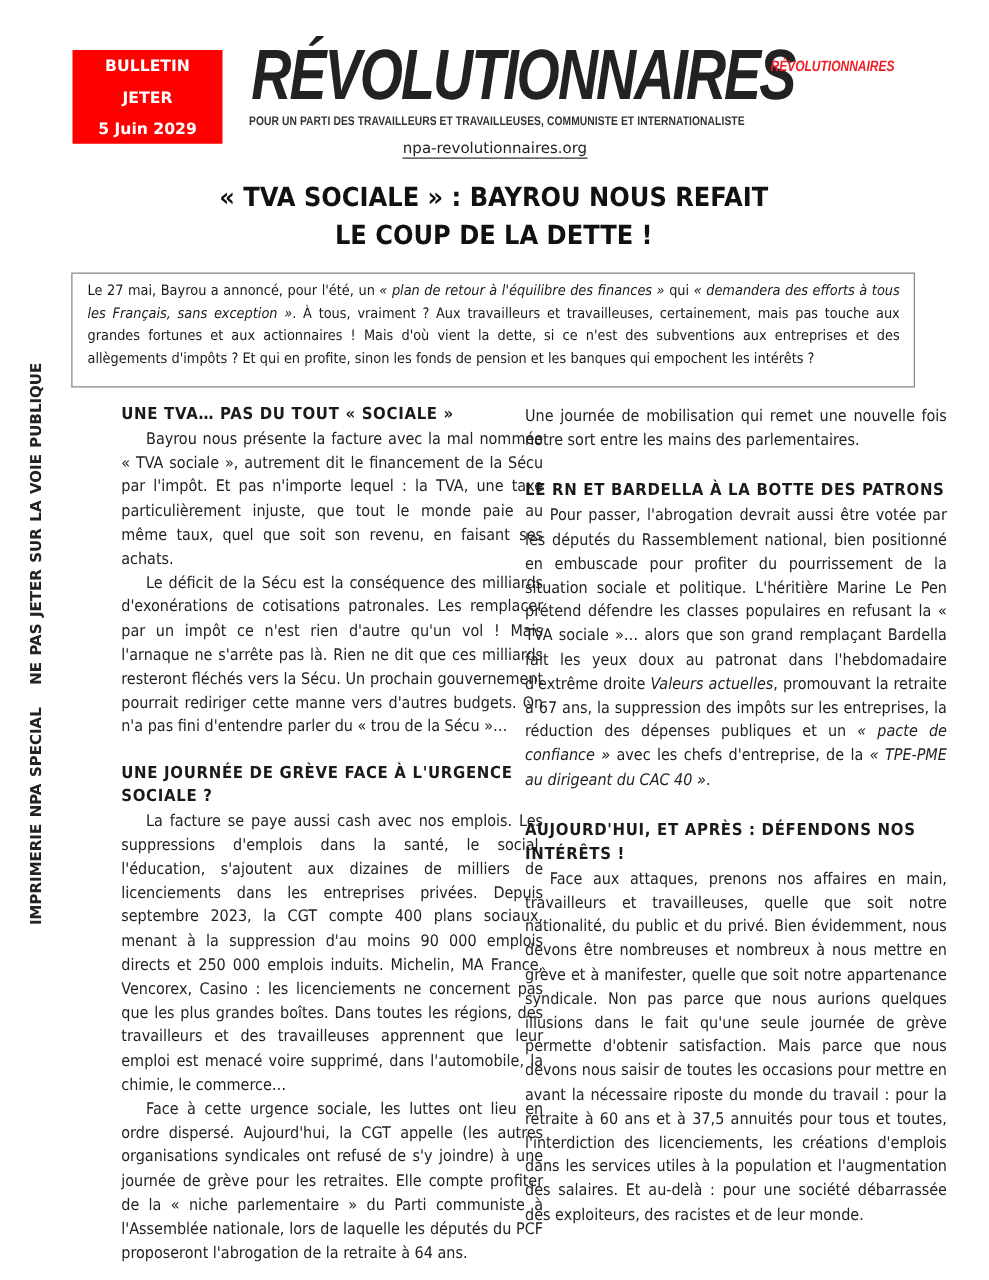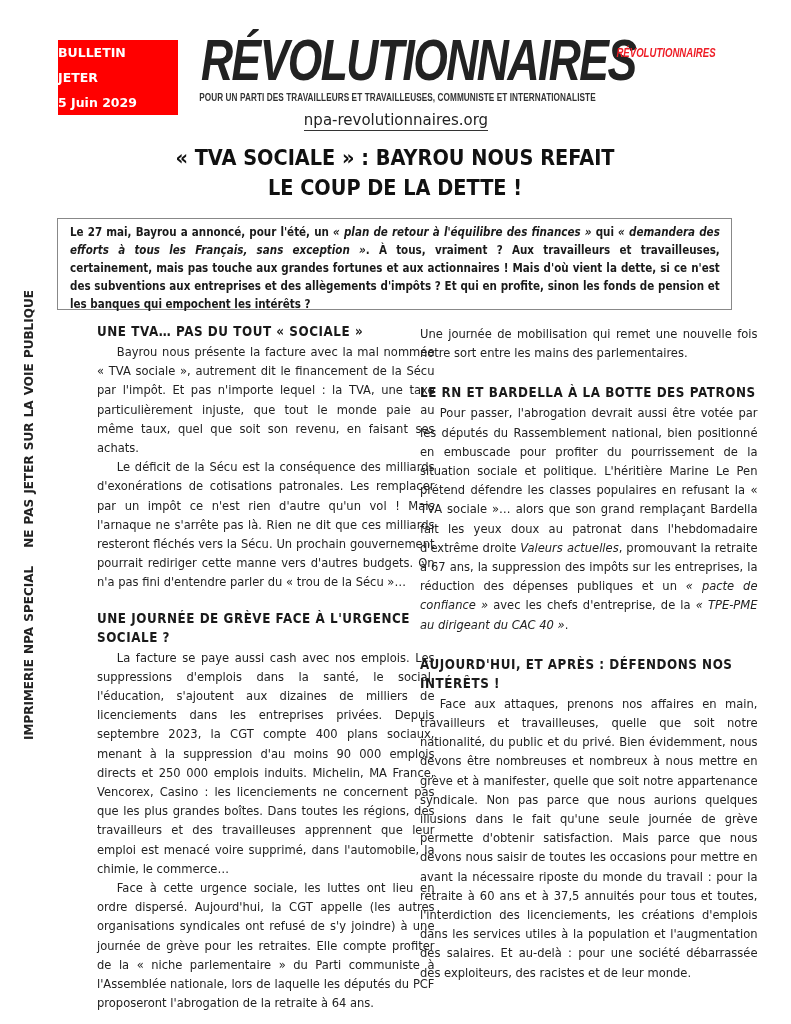--- a/index.html
+++ b/index.html
@@ -1,32 +1,32 @@
 <!DOCTYPE html>
 <html><head>
 <meta charset="utf-8">
 <style>
   html, body { margin: 0; padding: 0; background: #ffffff; }
   body { width: 791px; height: 1024px; position: relative; overflow: hidden; color: #1a1a1a; font-family: "DejaVu Sans", sans-serif; }
 
-  .badge { position: absolute; left: 58px; top: 40px; width: 120px; height: 75px; background: #ff0000; color: #fff; text-align: left; font-family: "DejaVu Sans", sans-serif; font-weight: bold; font-size: 12.5px; }
+  .badge { position: absolute; left: 58px; top: 40px; width: 120px; height: 75px; background: #ff0000; color: #fff; text-align: center; font-family: "DejaVu Sans", sans-serif; font-weight: bold; font-size: 12.5px; }
   .badge div { line-height: 25px; }
 
   .masthead { position: absolute; left: 196px; top: 30px; width: 400px; text-align: center; }
   .masthead-title { font-family: "Liberation Sans", sans-serif; font-weight: bold; font-style: italic; font-size: 57px; letter-spacing: -2px; line-height: 60px; color: #222; transform: scaleX(0.78); transform-origin: center; white-space: nowrap; margin-left: -50px; margin-right: -50px; }
   .masthead-sub { font-family: "Liberation Sans", sans-serif; font-weight: bold; font-size: 10px; color: #333; transform: scaleX(0.82); transform-origin: center; white-space: nowrap; margin: 2px -40px 0 -40px; letter-spacing: 0.1px; }
-  .masthead-url { display: inline-block; font-family: "DejaVu Sans", sans-serif; font-size: 15px; margin-top: 8px; padding-bottom: 1px; border-bottom: 1px solid #333; color: #222; }
+  .masthead-url { display: inline-block; font-family: "DejaVu Sans", sans-serif; font-size: 12px; margin-top: 8px; padding-bottom: 1px; border-bottom: 1px solid #333; color: #222; }
 
   .npa-logo { position: absolute; left: 606px; top: 42px; width: 120px; text-align: center; color: #ee1c25; }
   .npa-big { font-family: "Liberation Sans", sans-serif; font-weight: bold; font-size: 54px; line-height: 50px; letter-spacing: -1px; }
   .npa-small { font-family: "Liberation Sans", sans-serif; font-weight: bold; font-style: italic; font-size: 12px; transform: scaleX(0.8); transform-origin: center; white-space: nowrap; margin: 4px -20px 0 -20px; }
 
   .headline { position: absolute; left: 60px; top: 143px; width: 670px; text-align: center; font-family: "DejaVu Sans", sans-serif; font-weight: bold; font-size: 21px; line-height: 30px; color: #111; transform: scaleX(0.92); transform-origin: center; }
 
-  .chapeau { position: absolute; left: 57px; top: 218px; width: 675px; height: 92px; border: 1px solid #888; box-sizing: border-box; padding: 4px 10px 0 12px; font-family: "DejaVu Sans", sans-serif; font-weight: bold; font-size: 11.5px; line-height: 18px; text-align: justify; color: #1a1a1a; }
+  .chapeau { position: absolute; left: 57px; top: 218px; width: 675px; height: 92px; border: 1px solid #888; box-sizing: border-box; padding: 4px 10px 0 12px; font-family: "DejaVu Sans", sans-serif; font-weight: normal; font-size: 11.5px; line-height: 18px; text-align: justify; color: #1a1a1a; }
   .chapeau i { font-style: italic; }
   .chapeau-inner { transform: scaleX(0.9); transform-origin: left; width: 722px; }
 
   .sidebar-vertical { position: absolute; left: 22px; top: 740px; transform: rotate(-90deg); transform-origin: left top; white-space: nowrap; font-family: "DejaVu Sans", sans-serif; font-weight: bold; font-size: 12px; color: #222; word-spacing: 1px; }
   .sidebar-vertical span + span { margin-left: 18px; }
 
   .col { position: absolute; top: 322px; width: 338px; font-family: "DejaVu Sans", sans-serif; font-size: 12.8px; line-height: 19.2px; color: #222; }
   .col-left { left: 57px; margin-left: 40px; }
   .col-right { left: 420px; top: 324px; }
   .col-inner { transform: scaleX(0.9); transform-origin: left; width: 375px; }

